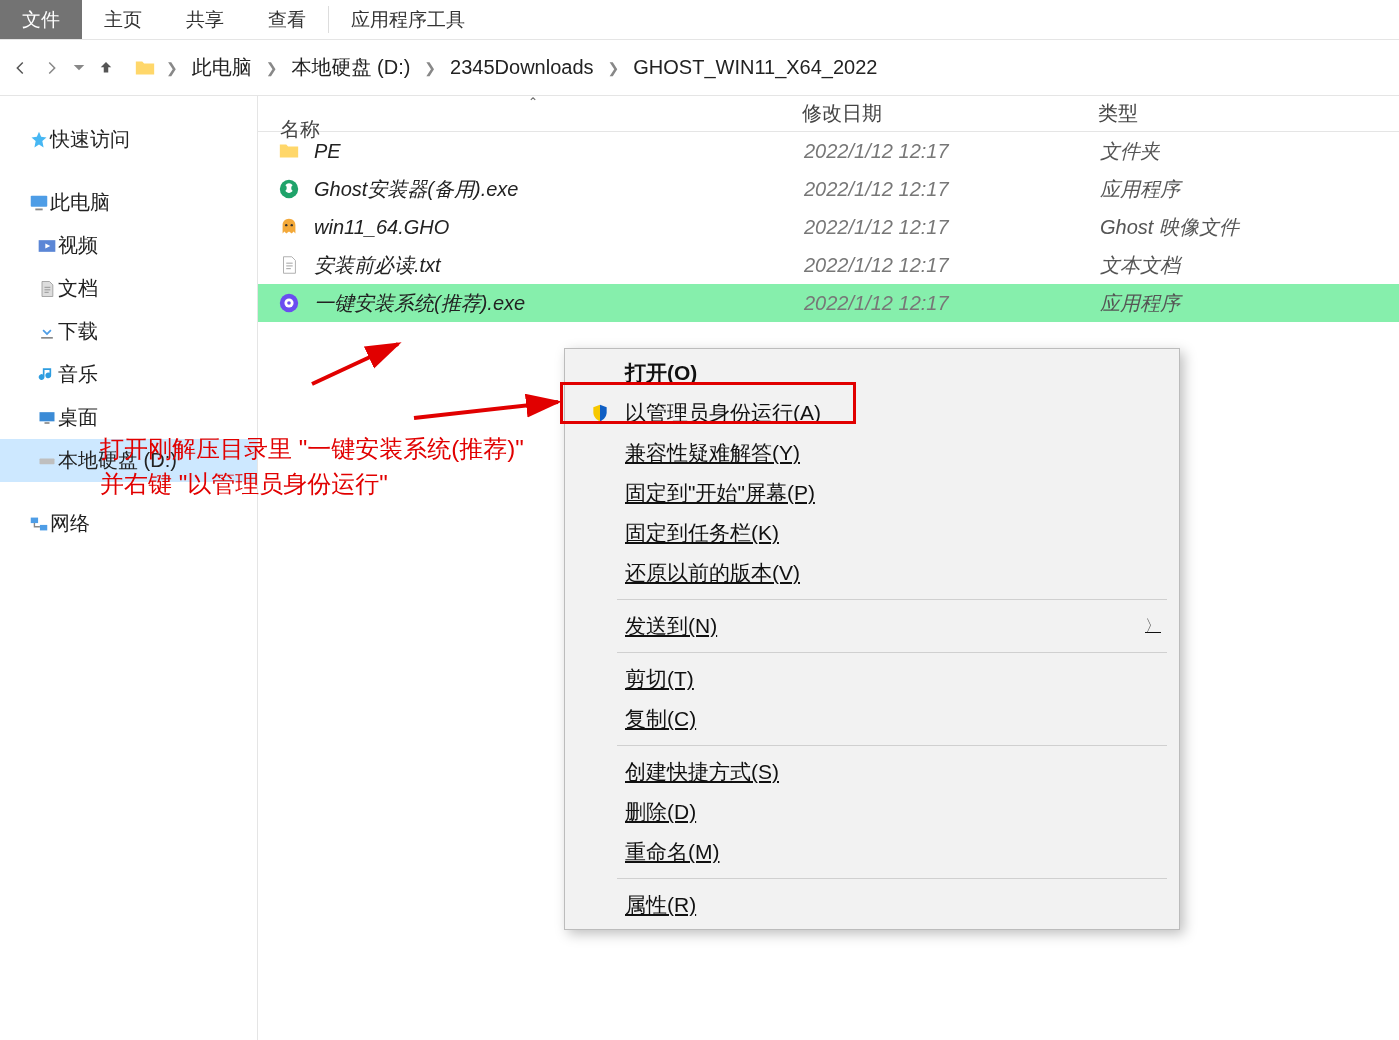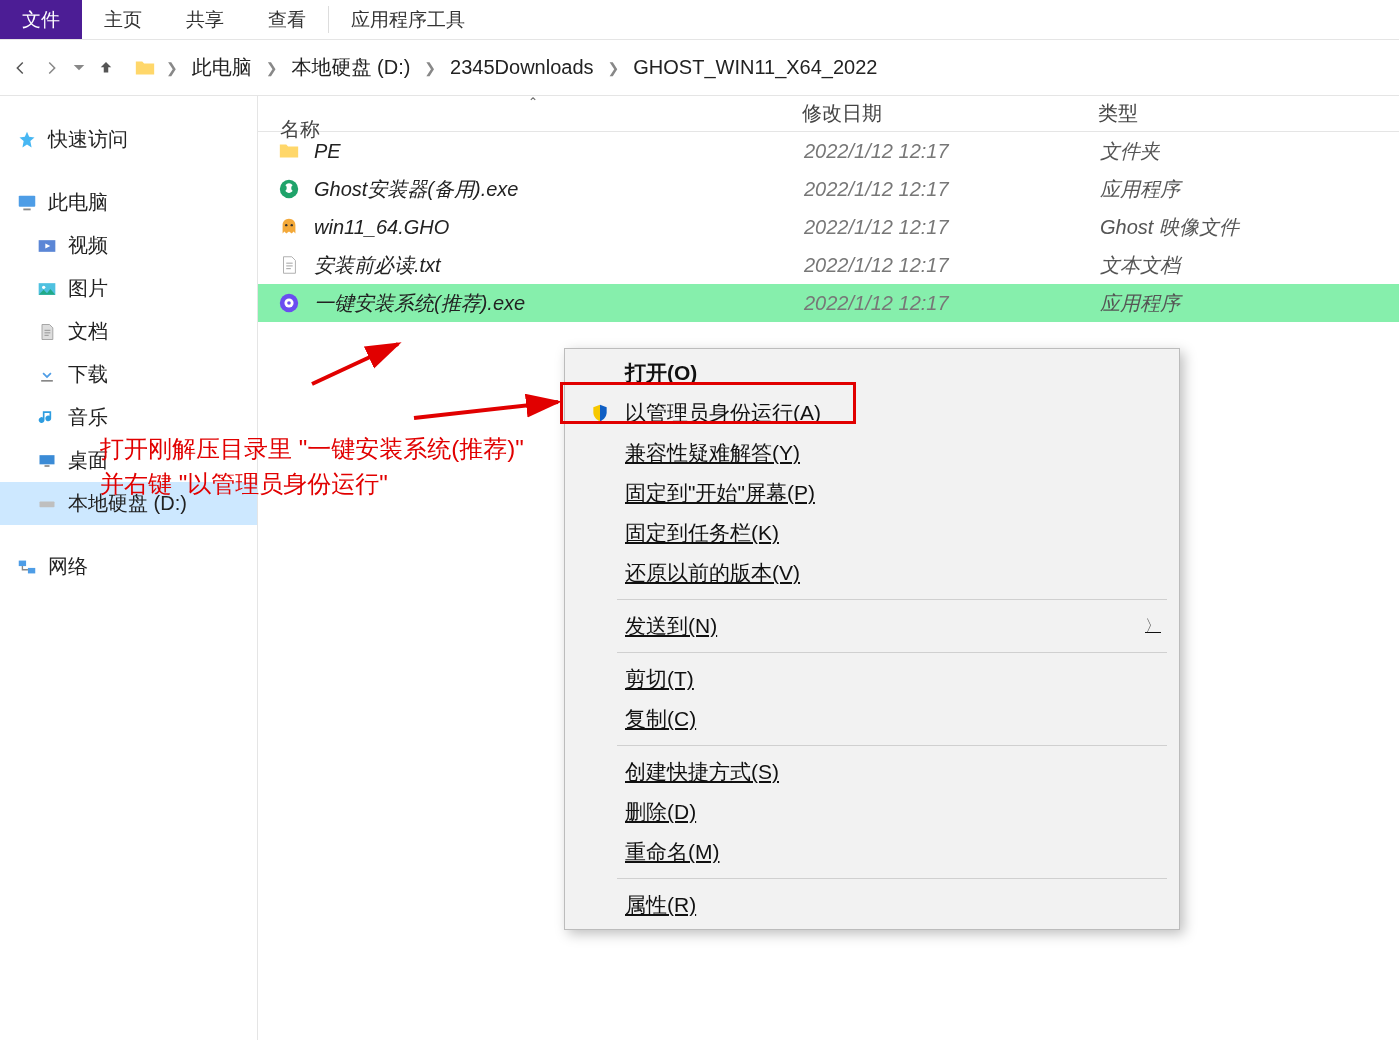--- a/index.html
+++ b/index.html
@@ -1,32 +1,32 @@
 <!DOCTYPE html>
 <html><head>
 <meta charset="utf-8">
 <style>
 * { margin: 0; padding: 0; box-sizing: border-box; font-family: "Microsoft YaHei", "Segoe UI", sans-serif; }
 body { background: #fff; width: 1399px; height: 1040px; overflow: hidden; position: relative; }
 
 .ribbon { display: flex; border-bottom: 1px solid #e5e5e5; height: 40px; align-items: stretch; }
 .ribbon-tab { padding: 8px 22px; font-size: 19px; color: #333; cursor: pointer; display: flex; align-items: center; }
-.ribbon-tab.active { background: #4c1d95; color: #fff; }
+.ribbon-tab.active { background: #737373; color: #fff; }
 .ribbon-sep { border-left: 1px solid #ddd; margin: 6px 0; }
 
 .navbar { display: flex; align-items: center; height: 56px; padding: 0 4px; border-bottom: 1px solid #e5e5e5; }
 .nav-btn { width: 32px; height: 32px; display: flex; align-items: center; justify-content: center; color: #888; cursor: pointer; }
 .nav-btn svg { width: 18px; height: 18px; }
 .breadcrumbs { display: flex; align-items: center; margin-left: 12px; gap: 2px; font-size: 20px; }
 .bc-item { color: #222; padding: 2px 4px; cursor: pointer; }
 .bc-sep { color: #888; padding: 0 8px; font-size: 14px; }
 
 .main { display: flex; height: calc(100% - 96px); }
 .sidebar { width: 258px; padding: 22px 0 0 0; border-right: 1px solid #e5e5e5; position: relative; }
-.sb-item { display: flex; align-items: center; padding: 8px 10px 8px 16px; font-size: 20px; color: #222; cursor: pointer; gap: 10px; }
+.sb-item { display: flex; align-items: center; padding: 8px 10px 8px 28px; font-size: 20px; color: #222; cursor: pointer; }
 .sb-item.sub { padding-left: 36px; }
 .sb-item.selected { background: #cde8ff; }
 .sb-icon { width: 22px; height: 22px; display: flex; align-items: center; justify-content: center; flex-shrink: 0; }
 .sb-group-gap { height: 20px; }
 
 .content { flex: 1; }
 .col-headers { display: flex; align-items: center; height: 36px; border-bottom: 1px solid #e5e5e5; font-size: 20px; color: #444; position: relative; }
 .col-name { width: 544px; padding-left: 22px; margin-top: 32px; }
 .col-date { width: 296px; }
 .col-type { flex: 1; }
@@ -128,30 +128,20 @@
     </div>
 
     <div class="sb-item sub">
       <span class="sb-icon">
           <svg viewBox="0 0 24 24" width="20" height="20">
             <rect x="2" y="5" width="20" height="14" fill="#5b86d6"></rect>
             <path fill="#fff" d="M10 9l6 3-6 3z"></path>
           </svg>
         </span>
       <span>视频</span>
-    </div>
-    <div class="sb-item sub">
-      <span class="sb-icon">
-          <svg viewBox="0 0 24 24" width="20" height="20">
-            <rect x="2" y="5" width="20" height="14" fill="#4fc1e0"></rect>
-            <circle cx="8" cy="10" r="2" fill="#fff"></circle>
-            <path fill="#2a8" d="M2 19l6-6 4 4 4-5 6 7z"></path>
-          </svg>
-        </span>
-      <span>图片</span>
     </div>
     <div class="sb-item sub">
       <span class="sb-icon">
           <svg viewBox="0 0 24 24" width="20" height="20">
             <path fill="#ddd" stroke="#999" d="M6 3h9l4 4v14H6z"></path>
             <path fill="none" stroke="#888" d="M9 10h7M9 13h7M9 16h5"></path>
           </svg>
         </span>
       <span>文档</span>
     </div>

